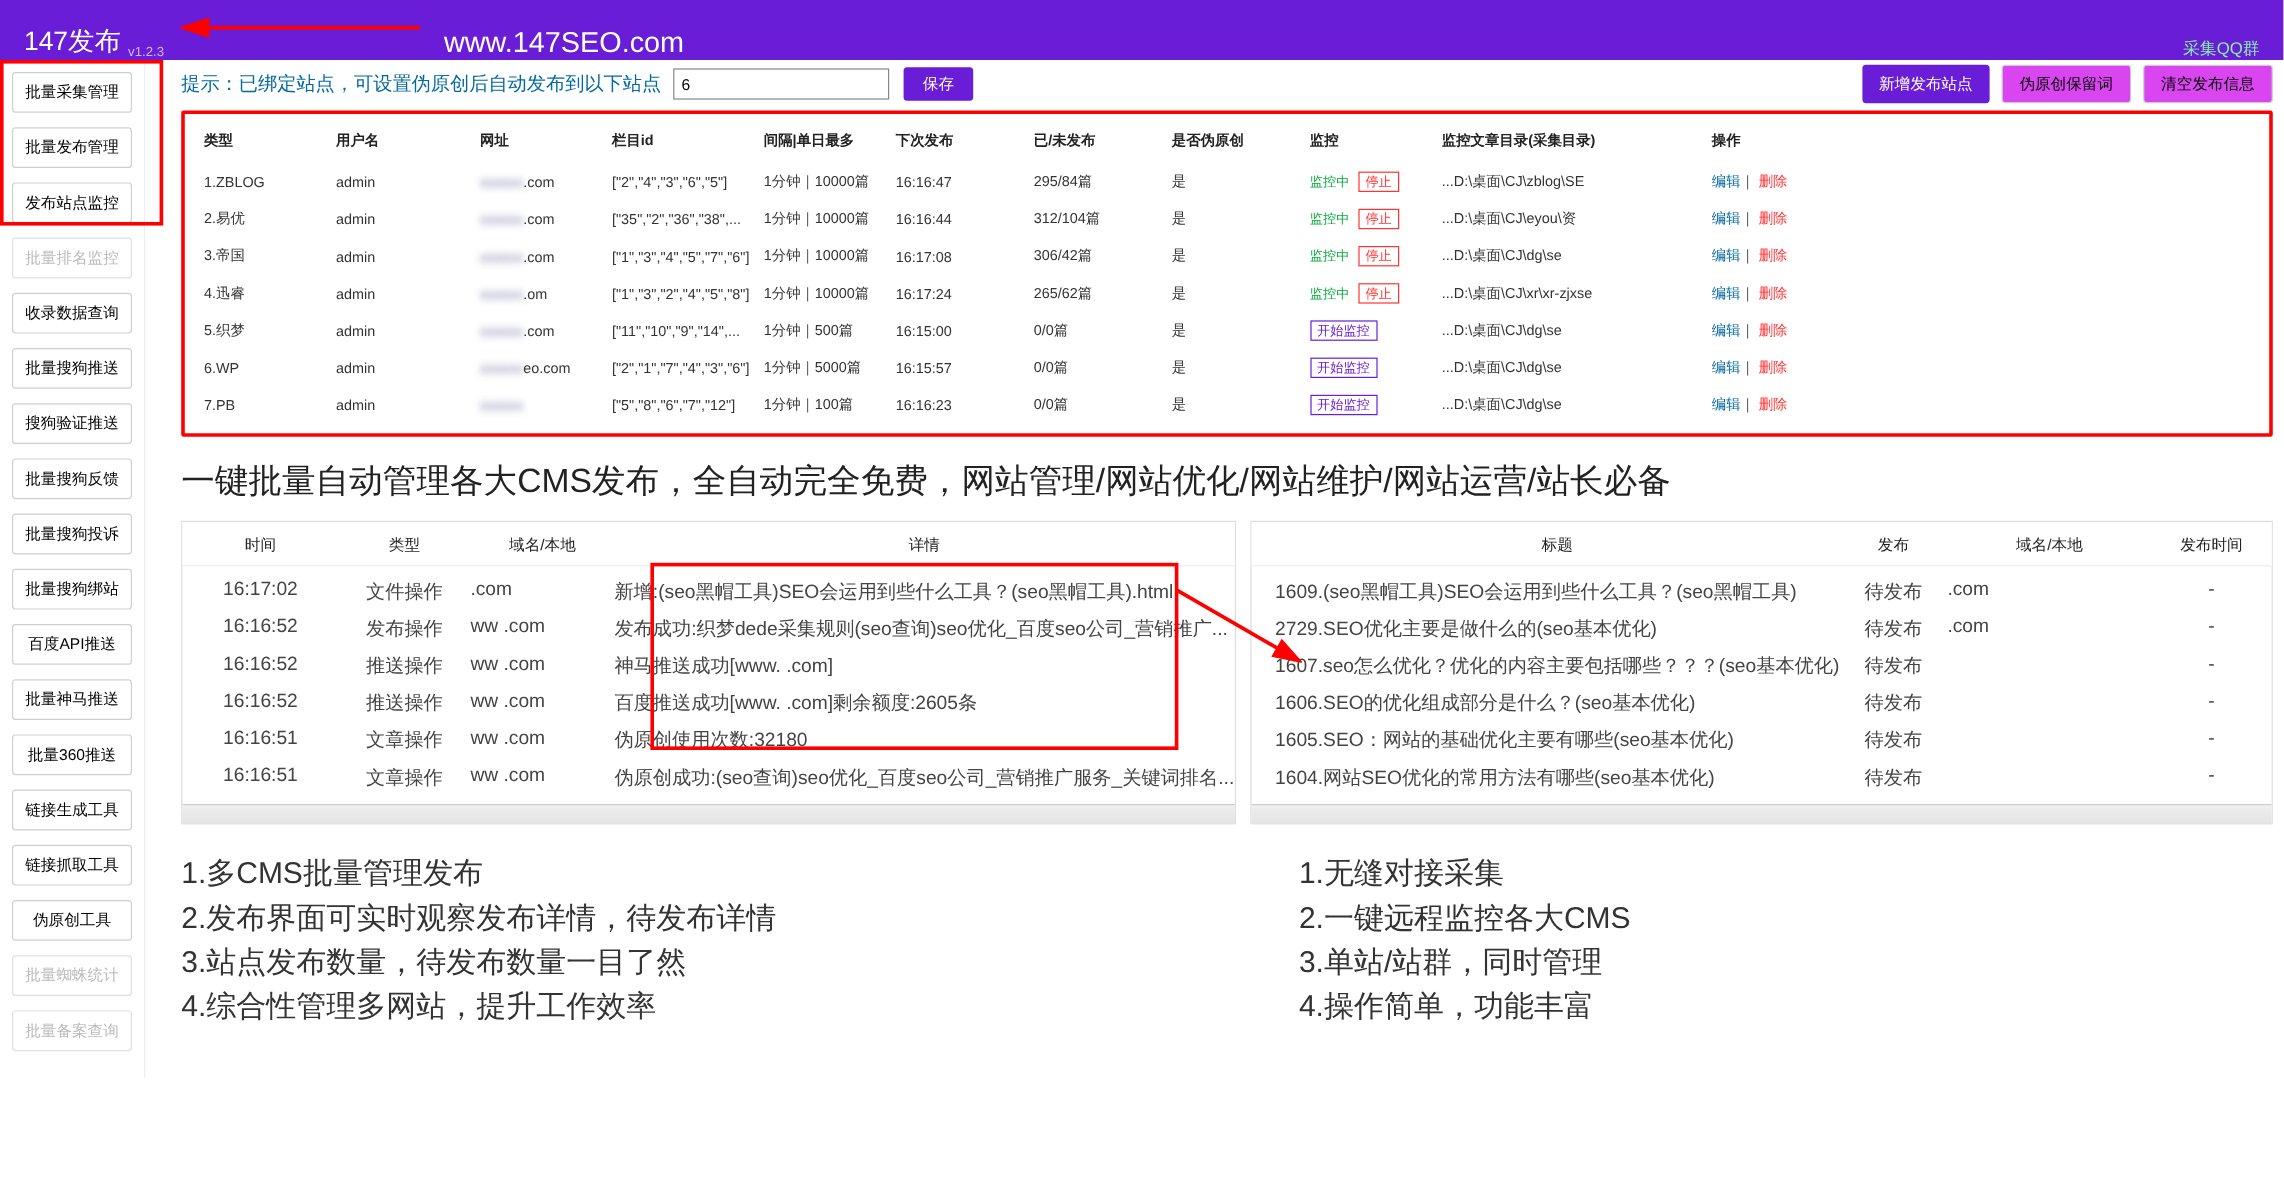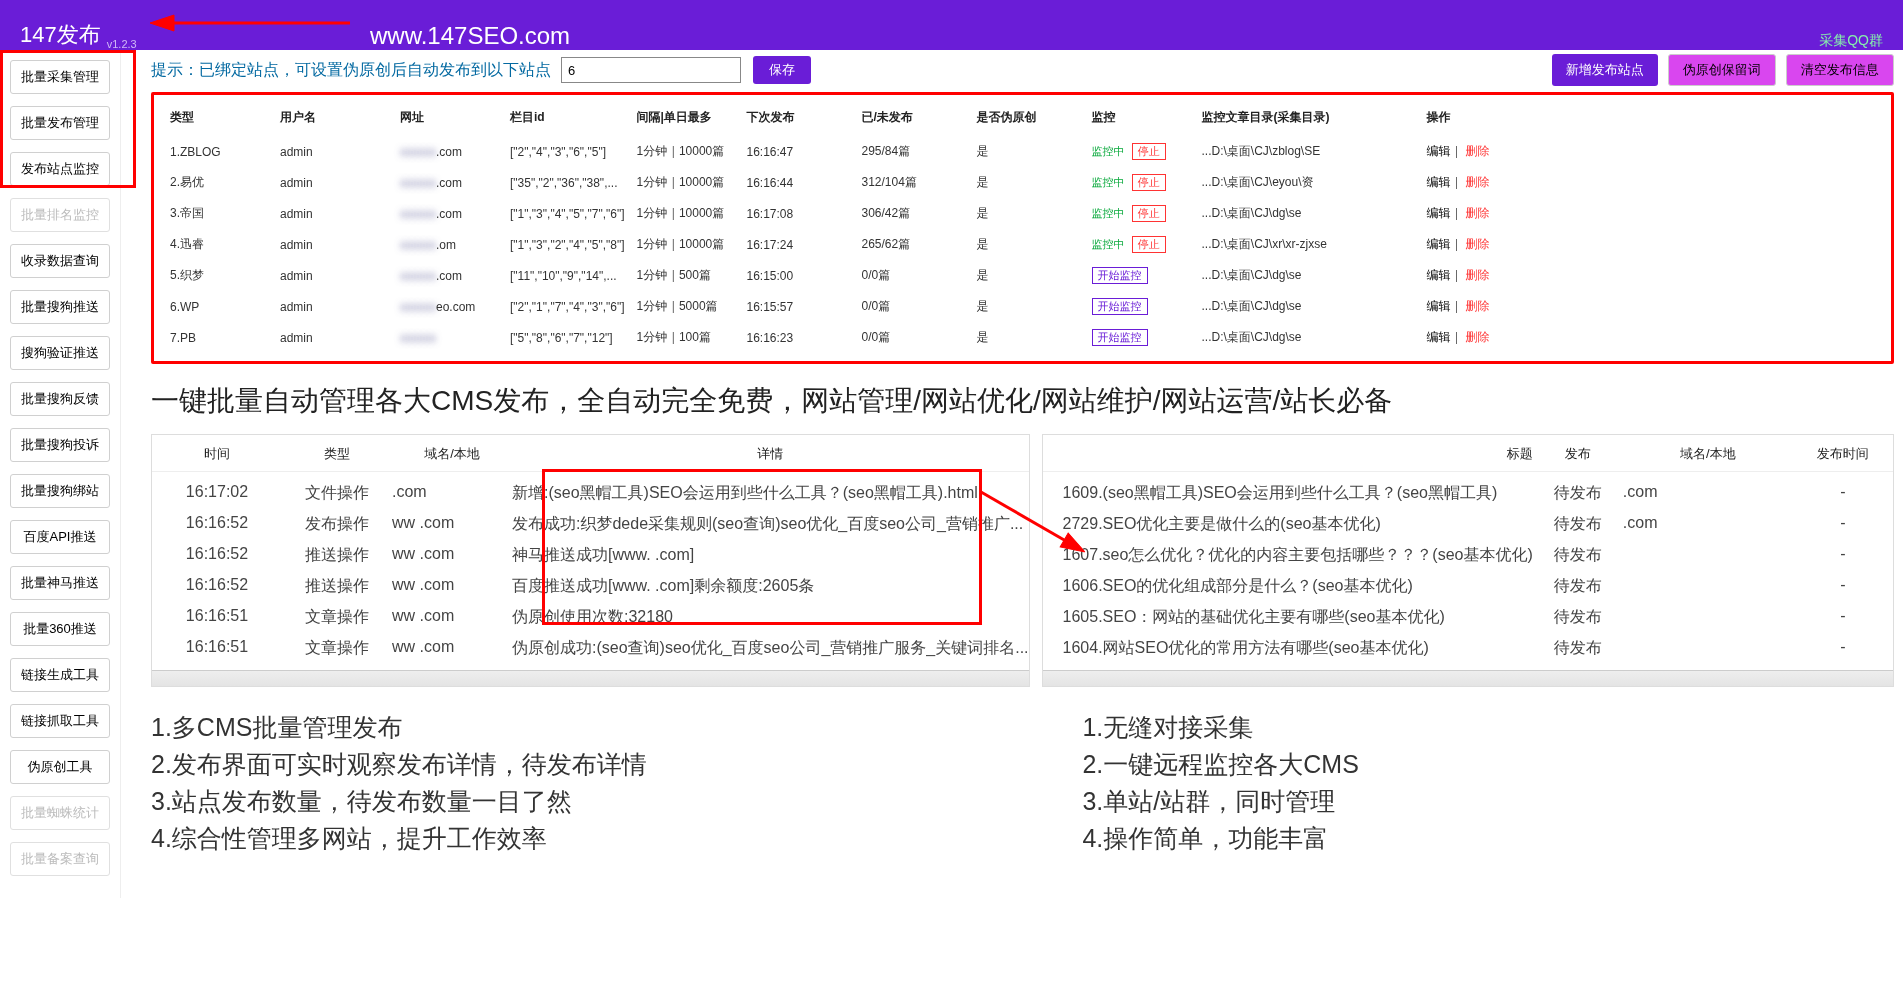--- a/index.html
+++ b/index.html
@@ -27,34 +27,34 @@
 .tr-btn.plain { background: #d946ef; border: 1px solid #ccc; }
 
 .table-wrap { border: 3px solid #ff0000; padding: 4px 10px 8px; border-radius: 2px; }
 table.sites { width: 100%; border-collapse: collapse; font-size: 12px; }
 table.sites th { text-align: left; font-weight: 600; padding: 10px 6px 10px; color: #222; }
 table.sites td { padding: 7px 6px; color: #333; }
 .purple-txt { color: #6a1dd7; cursor: pointer; }
 .monitor-running { color: #09a93c; font-size: 11px; }
 .stop-btn { border: 1px solid #ff3333; color: #ff3333; padding: 0 5px; font-size: 11px; background: #fff; cursor: pointer; margin-left:4px;}
 .start-btn { border: 1px solid #6a1dd7; color: #6a1dd7; padding: 0 5px; font-size: 11px; background: #fff; cursor: pointer;}
-.act-link { color: #000000; cursor: pointer; font-size: 12px; }
+.act-link { color: #0369a1; cursor: pointer; font-size: 12px; }
 .act-del { color: #ff3333; cursor: pointer; font-size: 12px; }
 .blur { color: transparent; text-shadow: 0 0 6px rgba(90,90,150,0.8); }
 
 .banner { font-size: 28px; color: #222; margin: 18px 0 14px; }
 
 .logs { display: flex; gap: 12px; }
 .log-panel { border: 1px solid #ddd; flex: 1; }
 .log-head { display: flex; background: #fff; padding: 10px 0 8px; border-bottom: 1px solid #eee; font-size: 13px; color: #222; }
 .log-panel.left .log-head > div:nth-child(1){ flex: 0 0 130px; text-align:center;}
 .log-panel.left .log-head > div:nth-child(2){ flex: 0 0 110px; text-align:center;}
 .log-panel.left .log-head > div:nth-child(3){ flex: 0 0 120px; text-align:center;}
 .log-panel.left .log-head > div:nth-child(4){ flex: 1; text-align:center;}
-.log-panel.right .log-head > div:nth-child(1){ flex: 1; text-align:right; padding-left:20px;font-family:Liberation Mono, monospace;}
+.log-panel.right .log-head > div:nth-child(1){ flex: 1; text-align:center; padding-left:20px;font-family:Liberation Mono, monospace;}
 .log-panel.right .log-head > div:nth-child(2){ flex: 0 0 90px; text-align:center;}
 .log-panel.right .log-head > div:nth-child(3){ flex: 0 0 170px; text-align:center;}
 .log-panel.right .log-head > div:nth-child(4){ flex: 0 0 100px; text-align:center;}
 
 .log-body { padding: 6px 0; font-size: 16px; }
 .log-row { display: flex; padding: 5px 0; color: #444;}
 .log-panel.left .log-row > div:nth-child(1){ flex: 0 0 130px; text-align:center;}
 .log-panel.left .log-row > div:nth-child(2){ flex: 0 0 110px; text-align:center;}
 .log-panel.left .log-row > div:nth-child(3){ flex: 0 0 120px; text-align:left;}
 .log-panel.left .log-row > div:nth-child(4){ flex: 1; text-align:left; white-space:nowrap; overflow:hidden; text-overflow:ellipsis;}

